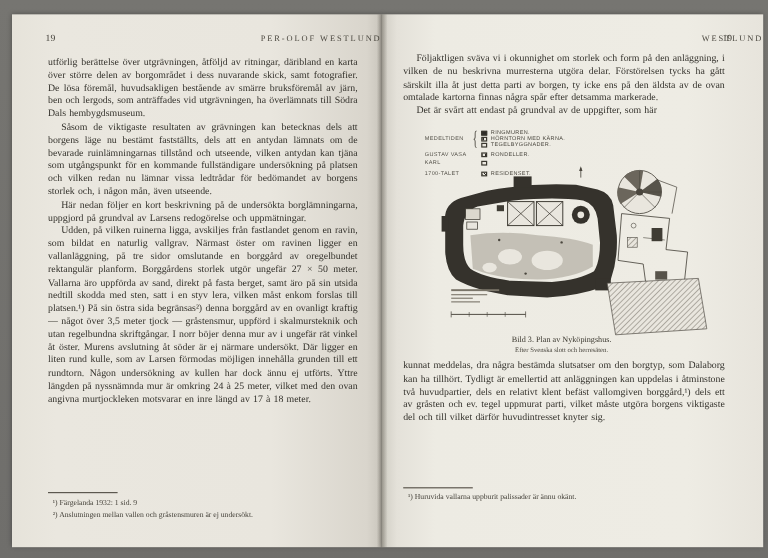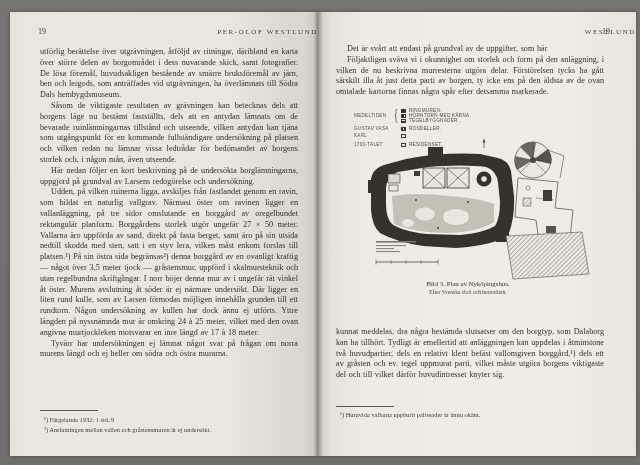--- a/index.html
+++ b/index.html
@@ -23,21 +23,21 @@
   .pn-left{left:28px;}
   .pn-right{right:26px;}
 
   .bodytext{position:absolute;font-size:8.2px;line-height:10.8px;color:#33312b;
      text-align:justify;word-spacing:.6px;}
   .bodytext p{margin:0;}
   .bodytext p.ind{text-indent:11px;}
 
   .lp-text{left:30px;top:35px;width:258px;}
   .rp-text1{left:18px;top:32px;width:268px;}
-  .rp-text2{left:18px;top:288px;width:268px;margin-top:27px;}
+  .rp-text2{left:18px;top:288px;width:268px;}
 
   .fnsep{position:absolute;height:1px;background:#5c584f;}
   .footnote{position:absolute;font-size:6.4px;line-height:9.5px;color:#45423a;}
 
   
   .figure{position:absolute;left:0;top:0;width:318px;height:444px;pointer-events:none;}
   .lg-era{position:absolute;font-family:"Liberation Sans",sans-serif;font-size:4.6px;
      letter-spacing:.3px;color:#55524a;white-space:nowrap;}
   .lg-item{position:absolute;font-family:"Liberation Sans",sans-serif;font-size:4.6px;
      letter-spacing:.3px;color:#4c4941;white-space:nowrap;}
@@ -59,37 +59,36 @@
 
 <div class="scan">
 
   <div class="page page-left">
     <span class="pagenum pn-left">19</span>
     <div class="runhead">PER-OLOF WESTLUND</div>
 
     <div class="bodytext lp-text">
       <p>utförlig berättelse över utgrävningen, åtföljd av ritningar, däribland en karta över större delen av borgområdet i dess nuvarande skick, samt fotografier. De lösa föremål, huvudsakligen bestående av smärre bruksföremål av järn, ben och lergods, som anträffades vid utgrävningen, ha överlämnats till Södra Dals hembygdsmuseum.</p>
       <p class="ind">Såsom de viktigaste resultaten av grävningen kan betecknas dels att borgens läge nu bestämt fastställts, dels att en antydan lämnats om de bevarade ruinlämningarnas tillstånd och utseende, vilken antydan kan tjäna som utgångspunkt för en kommande fullständigare undersökning på platsen och vilken redan nu lämnar vissa ledtrådar för bedömandet av borgens storlek och, i någon mån, även utseende.</p>
-      <p class="ind">Här nedan följer en kort beskrivning på de undersökta borglämningarna, uppgjord på grundval av Larsens redogörelse och undersökning.</p>
+      <p class="ind">Här nedan följer en kort beskrivning på de undersökta borglämningarna, uppgjord på grundval av Larsens redogörelse och uppmätningar.</p>
       <p class="ind">Udden, på vilken ruinerna ligga, avskiljes från fastlandet genom en ravin, som bildat en naturlig vallgrav. Närmast öster om ravinen ligger en vallanläggning, på tre sidor omslutande en borggård av oregelbundet rektangulär planform. Borggårdens storlek utgör ungefär 27 × 50 meter. Vallarna äro uppförda av sand, direkt på fasta berget, samt äro på sin utsida nedtill skodda med sten, satt i en styv lera, vilken måst enkom forslas till platsen.¹) På sin östra sida begränsas²) denna borggård av en ovanligt kraftig — något över 3,5 meter tjock — gråstensmur, uppförd i skalmursteknik och utan regelbundna skriftgångar. I norr böjer denna mur av i ungefär rät vinkel åt öster. Murens avslutning åt söder är ej närmare undersökt. Där ligger en liten rund kulle, som av Larsen förmodas möjligen innehålla grunden till ett rundtorn. Någon undersökning av kullen har dock ännu ej utförts. Yttre längden på nyssnämnda mur är omkring 24 à 25 meter, vilket med den ovan angivna murtjockleken motsvarar en inre längd av 17 à 18 meter.</p>
-      <p class="ind">Tyvärr har undersökningen ej lämnat något svar på frågan om norra murens längd och ej heller om södra och östra murarna.</p>
     </div>
 
     <div class="fnsep" style="left:30px;top:398px;width:58px;"></div>
     <div class="footnote" style="left:34px;top:403px;width:250px;">¹) Färgelanda 1932: 1 sid. 9</div>
     <div class="footnote" style="left:34px;top:413px;width:250px;">²) Anslutningen mellan vallen och gråstensmuren är ej undersökt.</div>
   </div>
 
   <div class="page page-right">
     <div class="runhead">WESTLUND</div>
     <span class="pagenum pn-right">19</span>
 
     <div class="bodytext rp-text1">
+      <p class="ind">Följaktligen sväva vi i okunnighet om storlek och form på den anläggning, i vilken de nu beskrivna murresterna utgöra delar. Förstörelsen tycks ha gått särskilt illa åt just detta parti av borgen, ty icke ens på den äldsta av de ovan omtalade kartorna finnas några spår efter detsamma markerade.</p>
       <p class="ind">Det är svårt att endast på grundval av de uppgifter, som här</p>
-      <p class="ind">Följaktligen sväva vi i okunnighet om storlek och form på den anläggning, i vilken de nu beskrivna murresterna utgöra delar. Förstörelsen tycks ha gått särskilt illa åt just detta parti av borgen, ty icke ens på den äldsta av de ovan omtalade kartorna finnas några spår efter detsamma markerade.</p>
     </div>
 
     <div class="figure">
       <span class="lg-era" style="left:36px;top:101px;">MEDELTIDEN</span>
       <span class="lg-brace" style="left:74px;top:95px;">{</span>
       <span class="sw sw-solid" style="left:83px;top:97px;"></span>
       <span class="lg-item" style="left:91px;top:95.5px;">RINGMUREN.</span>
       <span class="sw sw-half" style="left:83px;top:102px;"></span>
       <span class="lg-item" style="left:91px;top:100.5px;">HÖRNTORN MED KÄRNA.</span>
       <span class="sw sw-lines" style="left:83px;top:107px;"></span>

